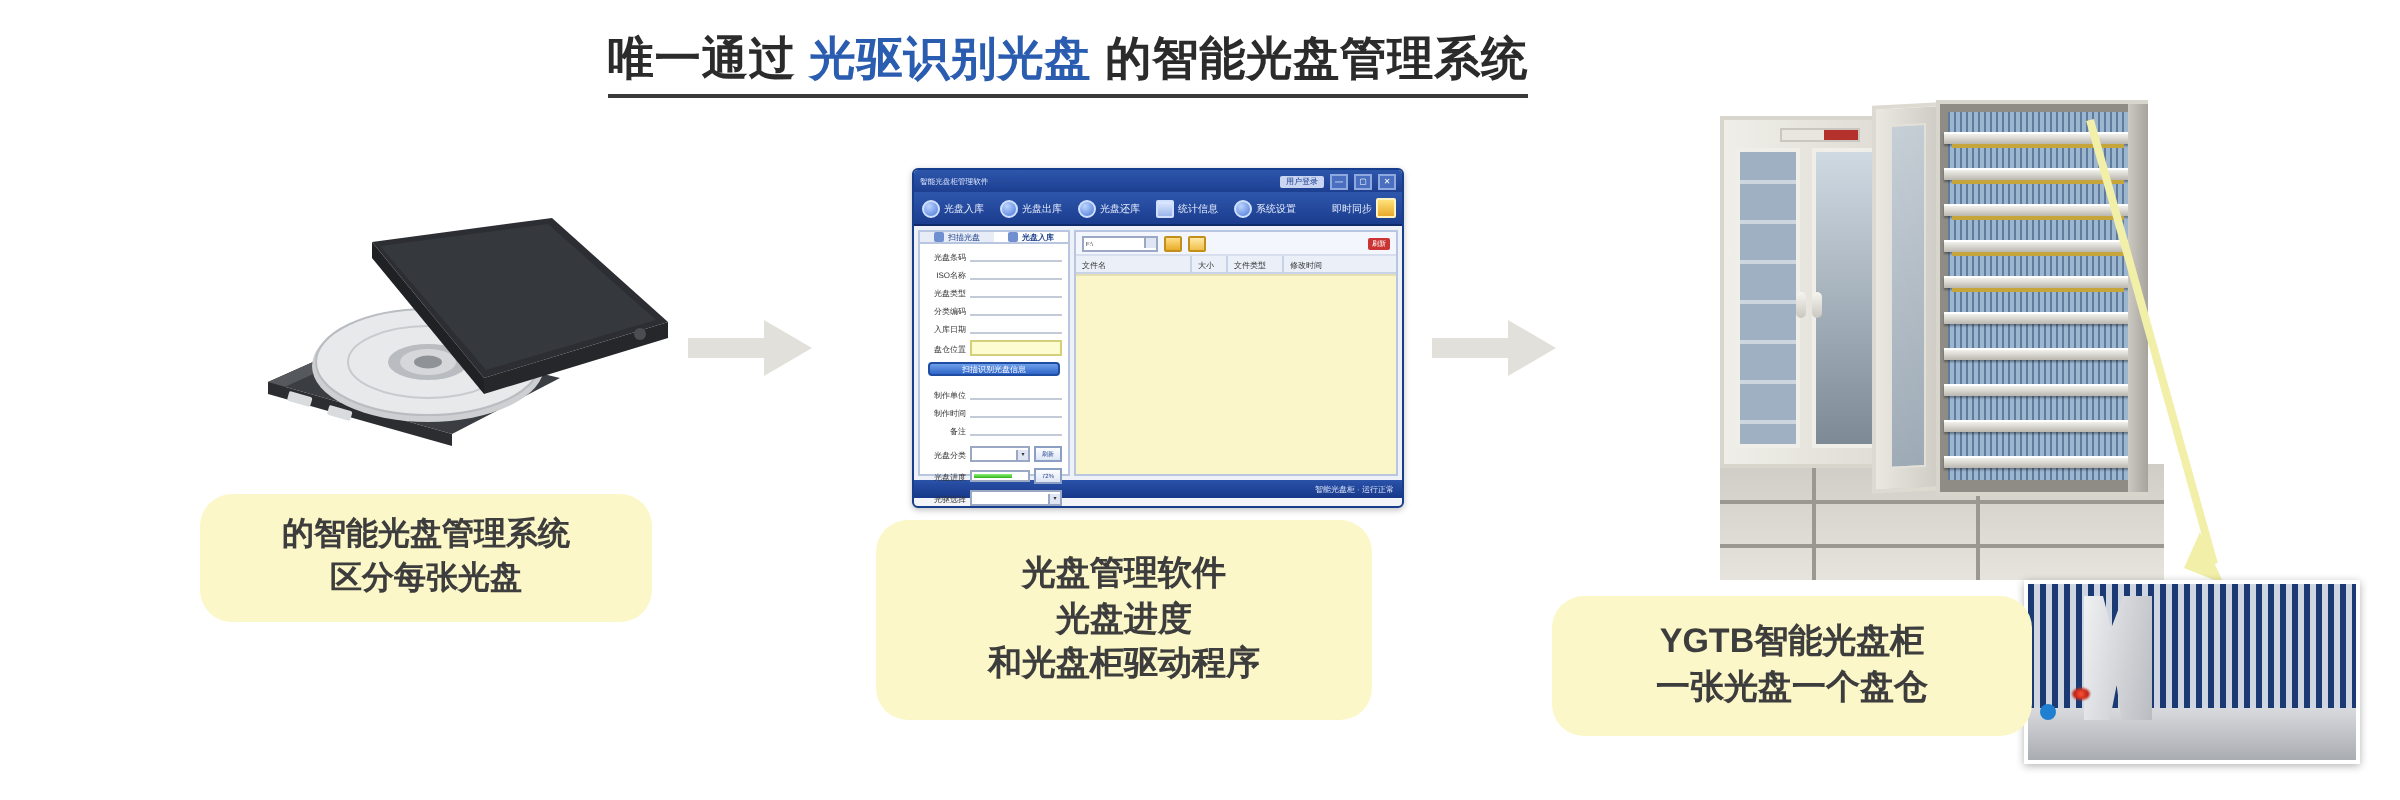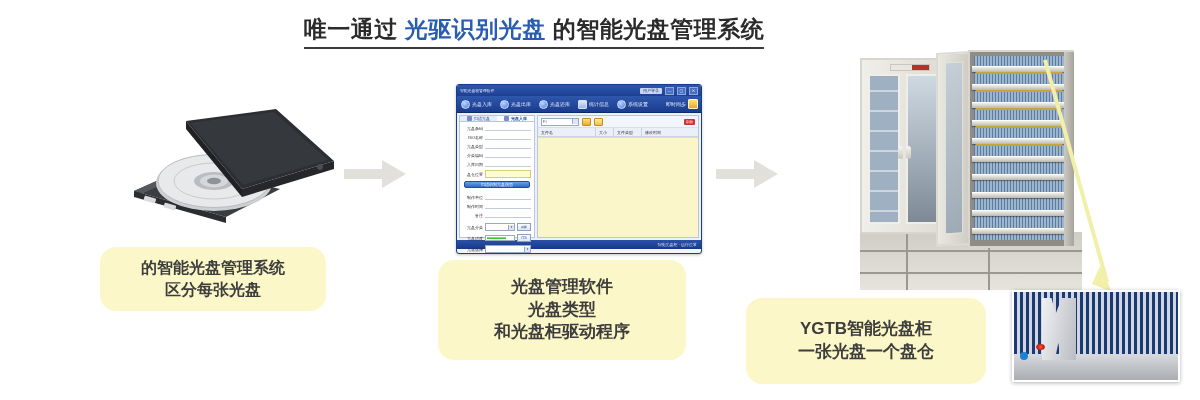--- a/index.html
+++ b/index.html
@@ -325,21 +325,21 @@
       </div>
     </div>
 
     <div class="app-status">
       <span class="st">智能光盘柜 · 运行正常</span>
     </div>
   </div>
 
   <div class="bubble" style="left:438px;top:260px;width:248px;height:100px;font-size:17px;">
     <span class="txt">光盘管理软件
-光盘类型
+光盘进度
 和光盘柜驱动程序</span>
   </div>
 
   <div class="arrow" style="left:716px;top:160px;">
     <svg width="62" height="28" viewBox="0 0 62 28">
       <path d="M0 9 H38 V0 L62 14 L38 28 V19 H0 Z" fill="#e2e0da"></path>
     </svg>
   </div>
 
   <div class="photo">
@@ -399,18 +399,18 @@
   </svg>
 
   <div class="inset">
     <div class="slots"></div>
     <div class="base"></div>
     <div class="grip"></div>
     <div class="led"></div>
     <div class="bluedot"></div>
   </div>
 
-  <div class="bubble" style="left:746px;top:298px;width:240px;height:86px;font-size:17px;">
+  <div class="bubble" style="left:776px;top:298px;width:240px;height:70px;font-size:17px;">
     <span class="txt">YGTB智能光盘柜
 一张光盘一个盘仓</span>
   </div>
 
 </div>
 
 </body></html>

